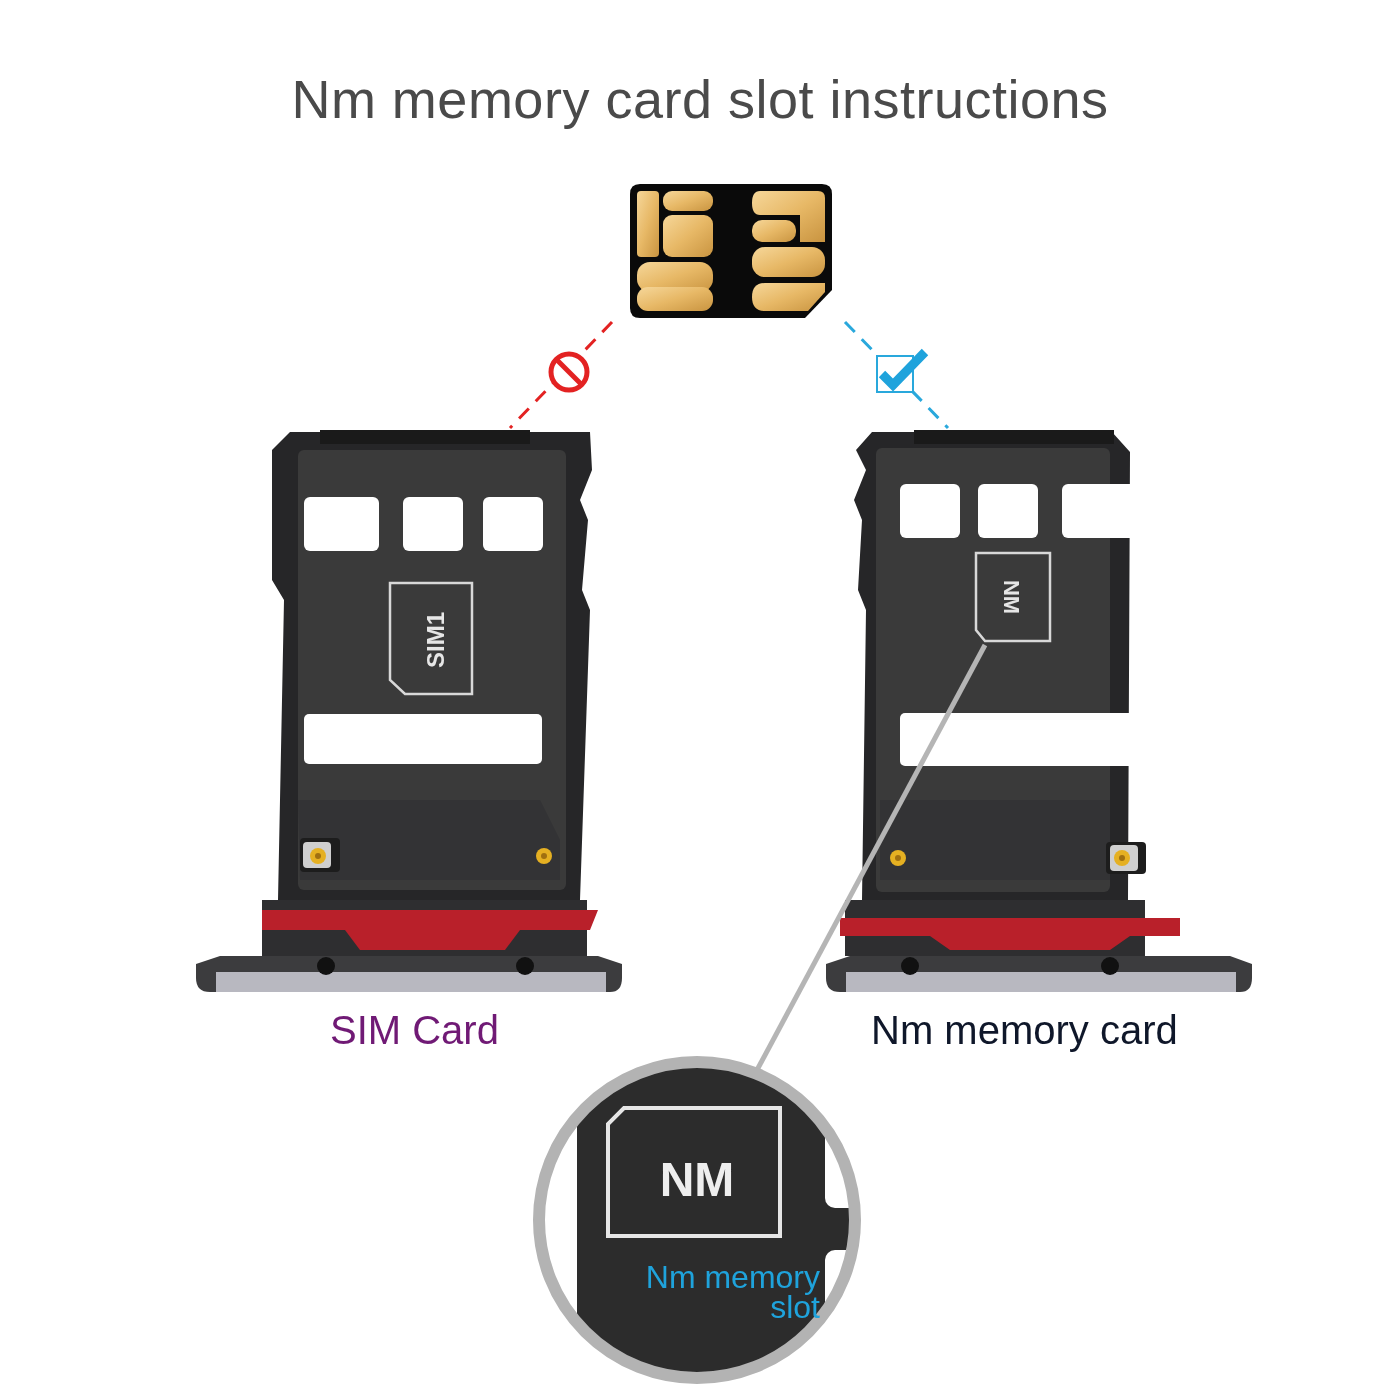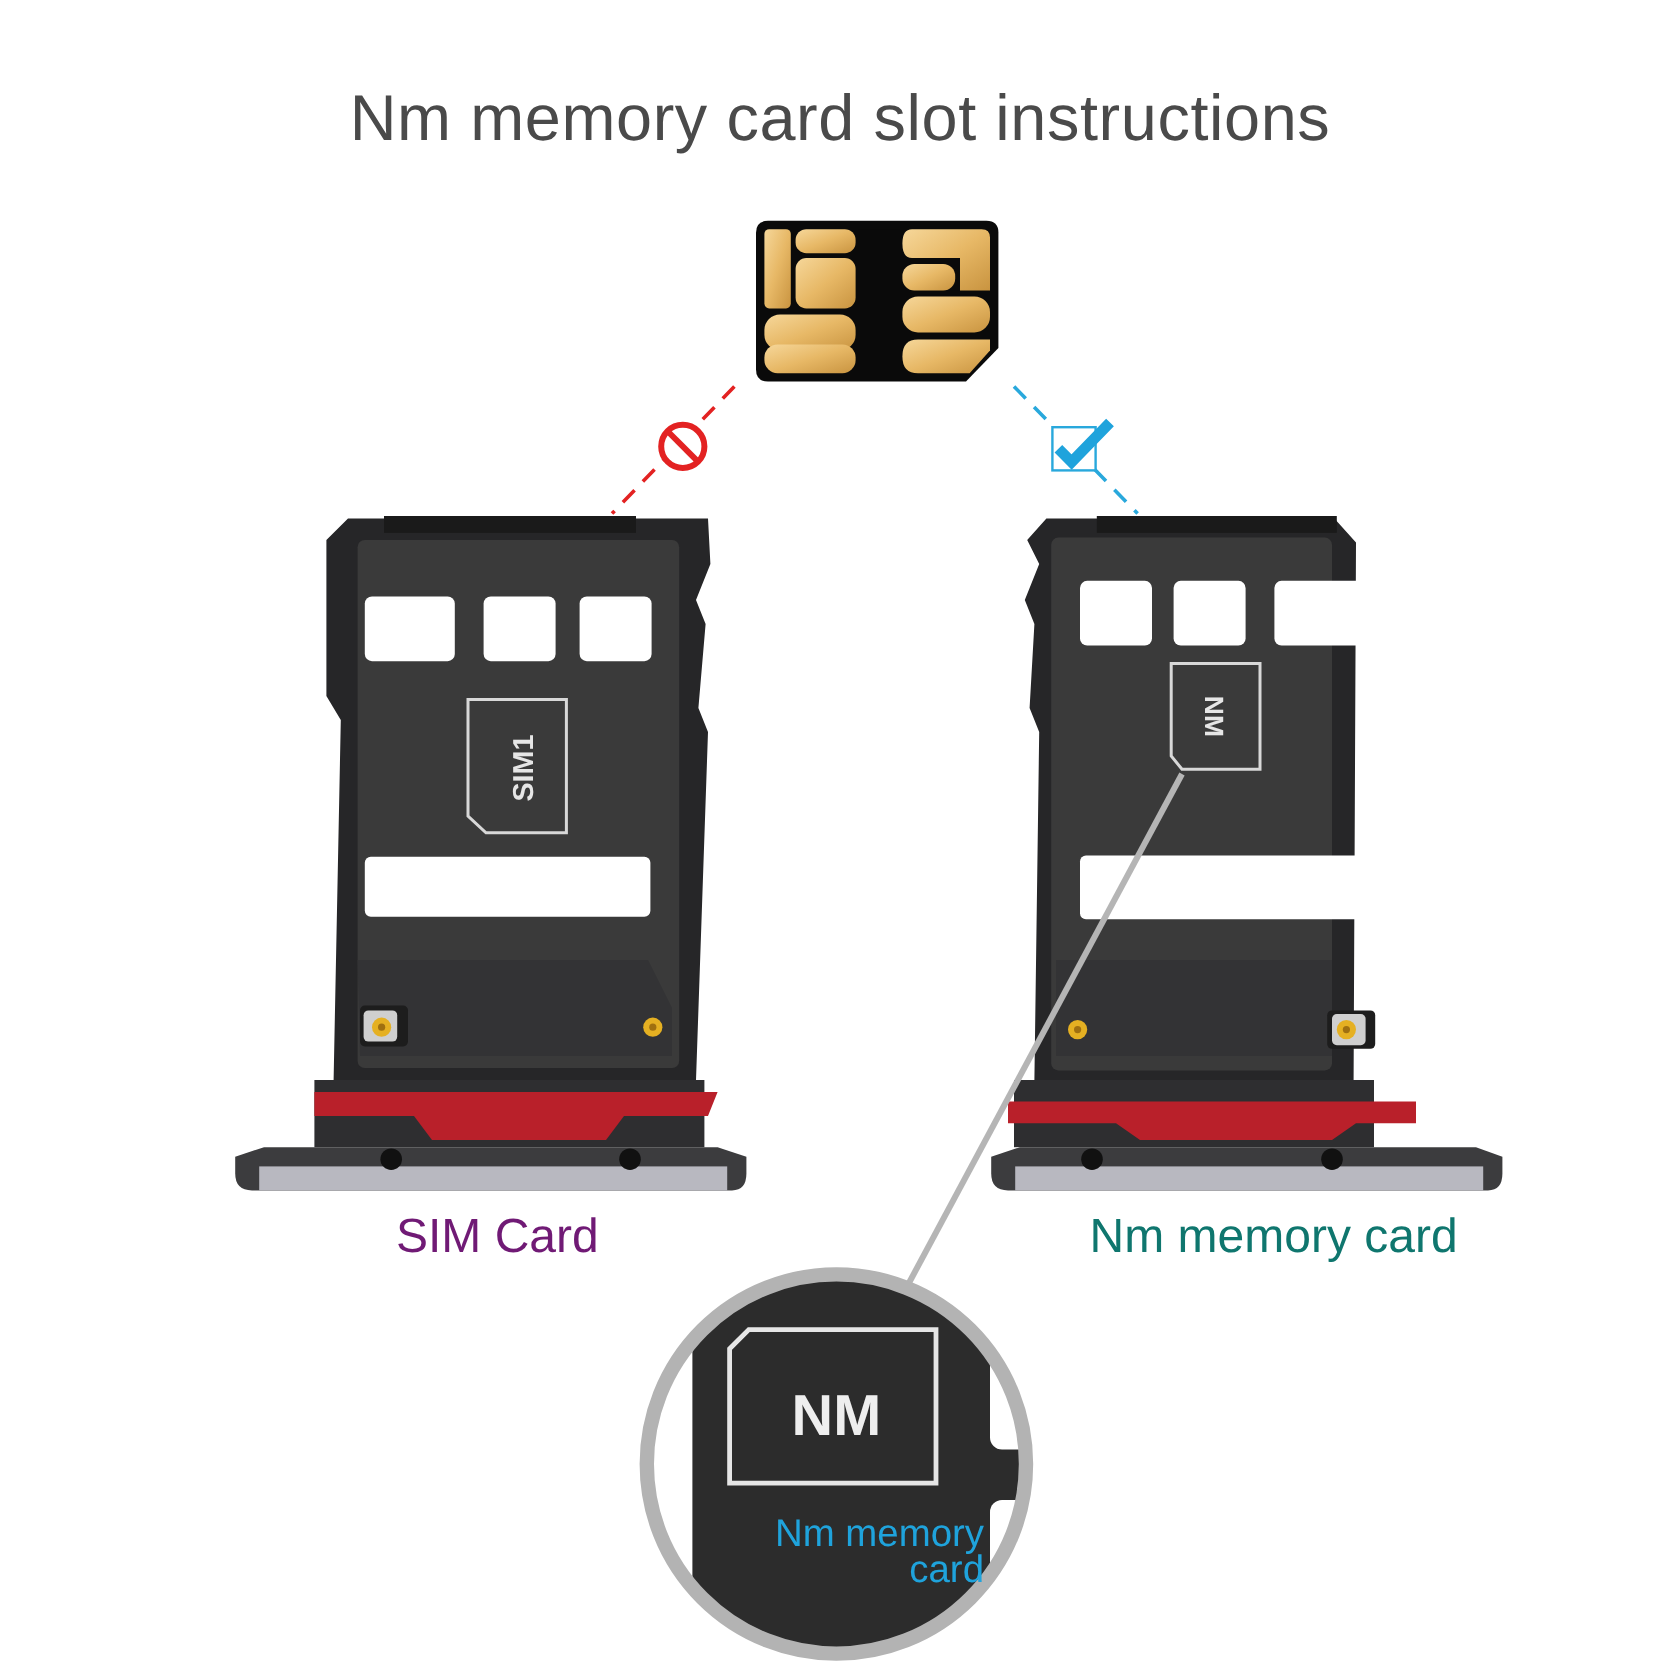--- a/index.html
+++ b/index.html
@@ -1,20 +1,20 @@
 <!DOCTYPE html>
 <html><head>
 <meta charset="utf-8">
 <style>
   html, body { margin:0; padding:0; background:#ffffff; }
   body { width:1400px; height:1400px; position:relative; overflow:hidden; font-family:"Liberation Sans", sans-serif; }
   .title { position:absolute; left:0; top:68px; width:1400px; text-align:center; font-size:54px; color:#4a4a4a; letter-spacing:0.5px; }
   .label { position:absolute; font-size:40px; }
   .label-sim { left:330px; top:1008px; color:#701a75; }
-  .label-nm { left:908px; top:1008px; color:#0f766e; }
+  .label-nm { left:871px; top:1008px; color:#0f172a; }
   svg { position:absolute; left:0; top:0; }
   .zoom-text { position:absolute; left:560px; width:260px; text-align:right; color:#1fa3dc; font-size:32px; line-height:30px; top:1262px; }
 </style>
 </head>
 <body>
 
 <div class="title">Nm memory card slot instructions</div>
 
 <svg width="1400" height="1400" viewBox="0 0 1400 1400">
   <defs>
@@ -122,17 +122,17 @@
       <rect x="825" y="1250" width="40" height="80" rx="10" fill="#ffffff"></rect>
       <path d="M624,1108 L780,1108 L780,1236 L608,1236 L608,1124 Z" fill="none" stroke="#e6e6e6" stroke-width="4"></path>
       <text x="697" y="1196" text-anchor="middle" font-family="Liberation Sans, sans-serif" font-weight="bold" font-size="48" fill="#eeeeee">NM</text>
     </g>
     <circle cx="697" cy="1220" r="158" fill="none" stroke="#b3b3b3" stroke-width="12"></circle>
   </g>
 </svg>
 
 <div class="zoom-text">
   <div>Nm memory</div>
-  <div>card</div>
+  <div>slot</div>
 </div>
 
 <div class="label label-sim">SIM Card</div>
 <div class="label label-nm">Nm memory card</div>
 
 </body></html>

